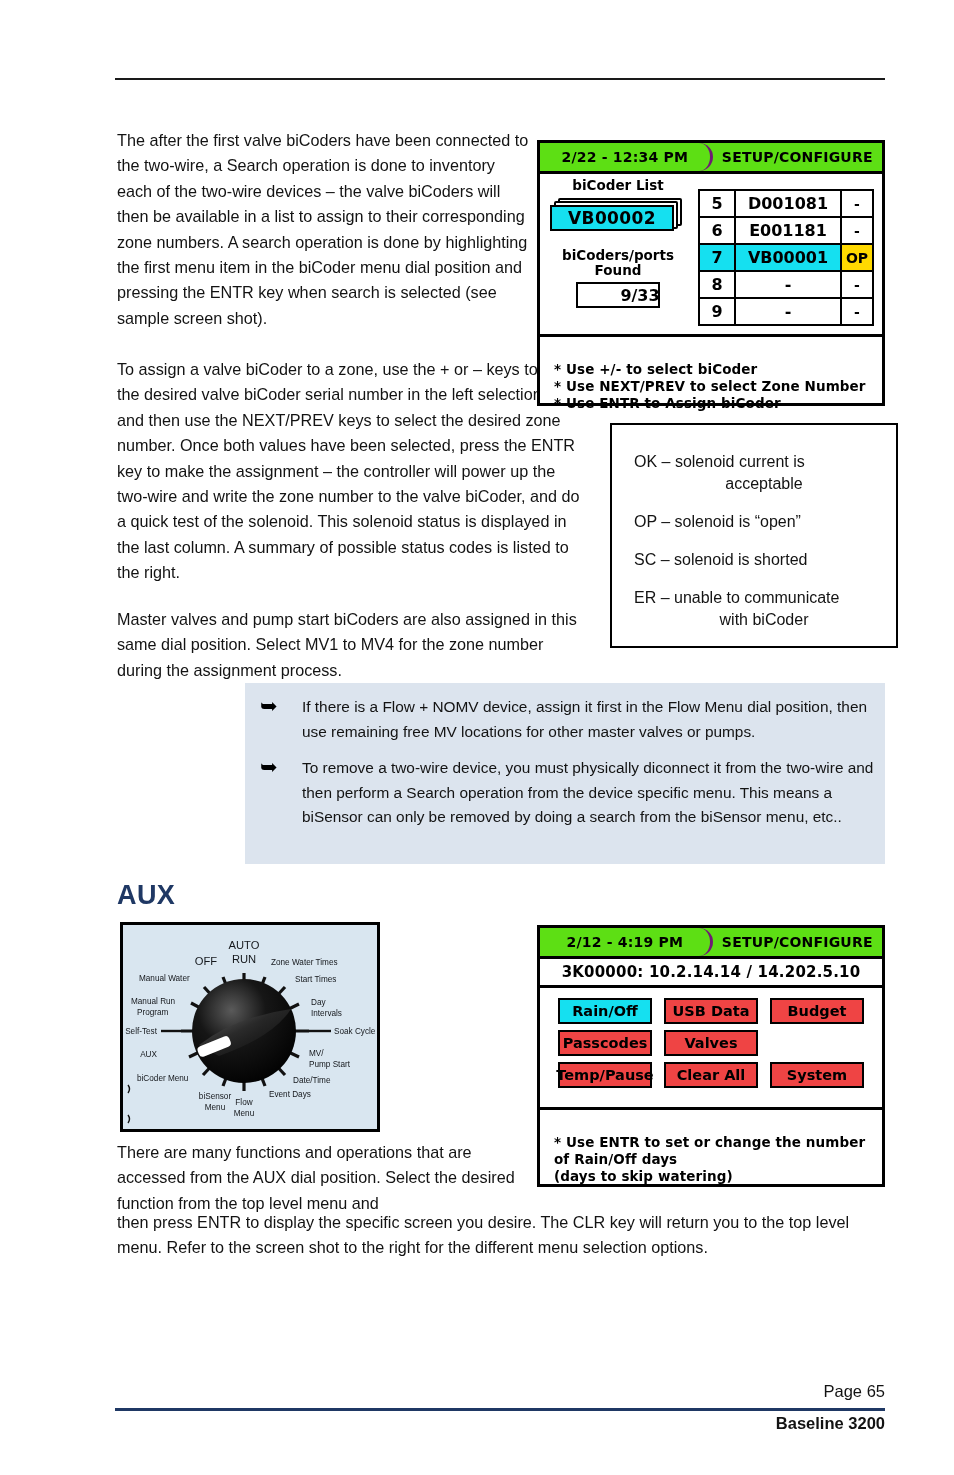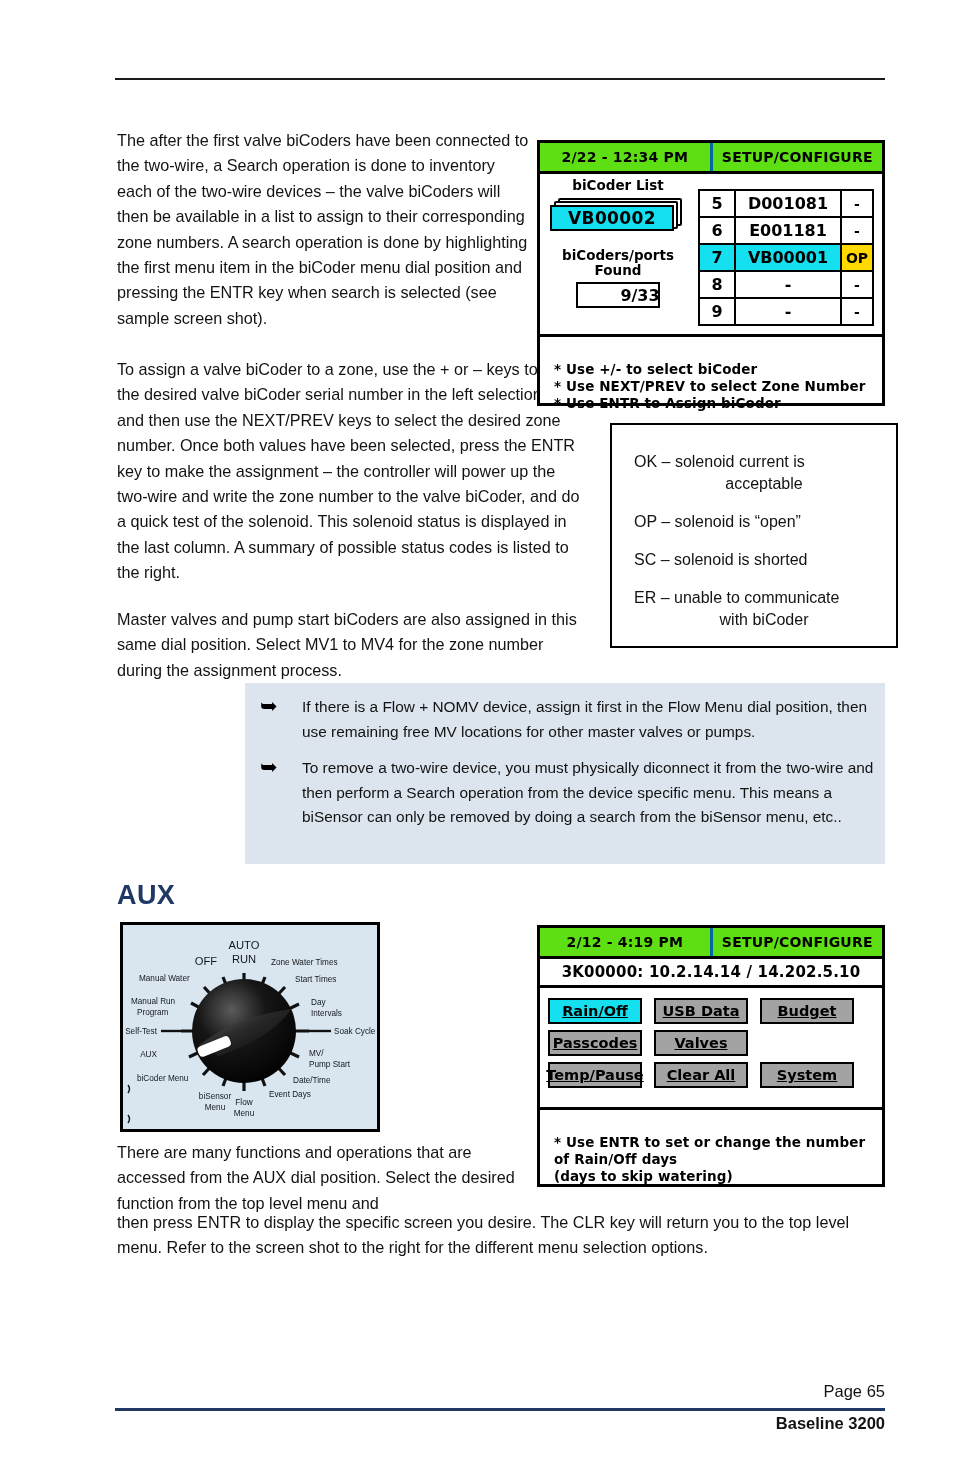--- a/index.html
+++ b/index.html
@@ -81,21 +81,21 @@
   .lcd-title-left, .lcd-title-right {
     flex: 1 1 50%;
     display: flex;
     align-items: center;
     justify-content: center;
     font-size: 14px;
     font-weight: bold;
     color: #000;
     letter-spacing: 0.2px;
   }
-  .lcd-title-left { border-right: 3px solid #0369a1; }
+  .lcd-title-left { border-right: 3px solid #701a75; border-radius: 14px; }
 
   
   #lcd-bicoder {
     left: 537px;
     top: 140px;
     width: 348px;
     height: 266px;
   }
   .bic-body {
     position: relative;
@@ -203,42 +203,41 @@
     height: 26px;
     border-bottom: 3px solid #000;
     display: flex;
     align-items: center;
     justify-content: center;
     font-size: 15px;
     font-weight: bold;
     letter-spacing: 0.2px;
   }
   .aux-grid {
-    padding: 10px 8px 8px;
+    padding: 10px 18px 8px;
     border-bottom: 3px solid #000;
     height: 122px;
     box-sizing: border-box;
-    text-decoration: underline;
   }
   .aux-row {
     display: flex;
     gap: 12px;
     margin-bottom: 6px;
   }
   .aux-btn {
     width: 94px;
     height: 26px;
     border: 2px solid #000;
     box-sizing: border-box;
     display: flex;
     align-items: center;
     justify-content: center;
     font-size: 14.5px;
     font-weight: bold;
-    background: #a3a3a3;
+    background: #ef4444;
   }
   .aux-btn.selected { background: #15e0f0; }
   .aux-btn.empty { border: none; background: transparent; }
 
   
   #status-box {
     position: absolute;
     left: 610px;
     top: 423px;
     width: 288px;

